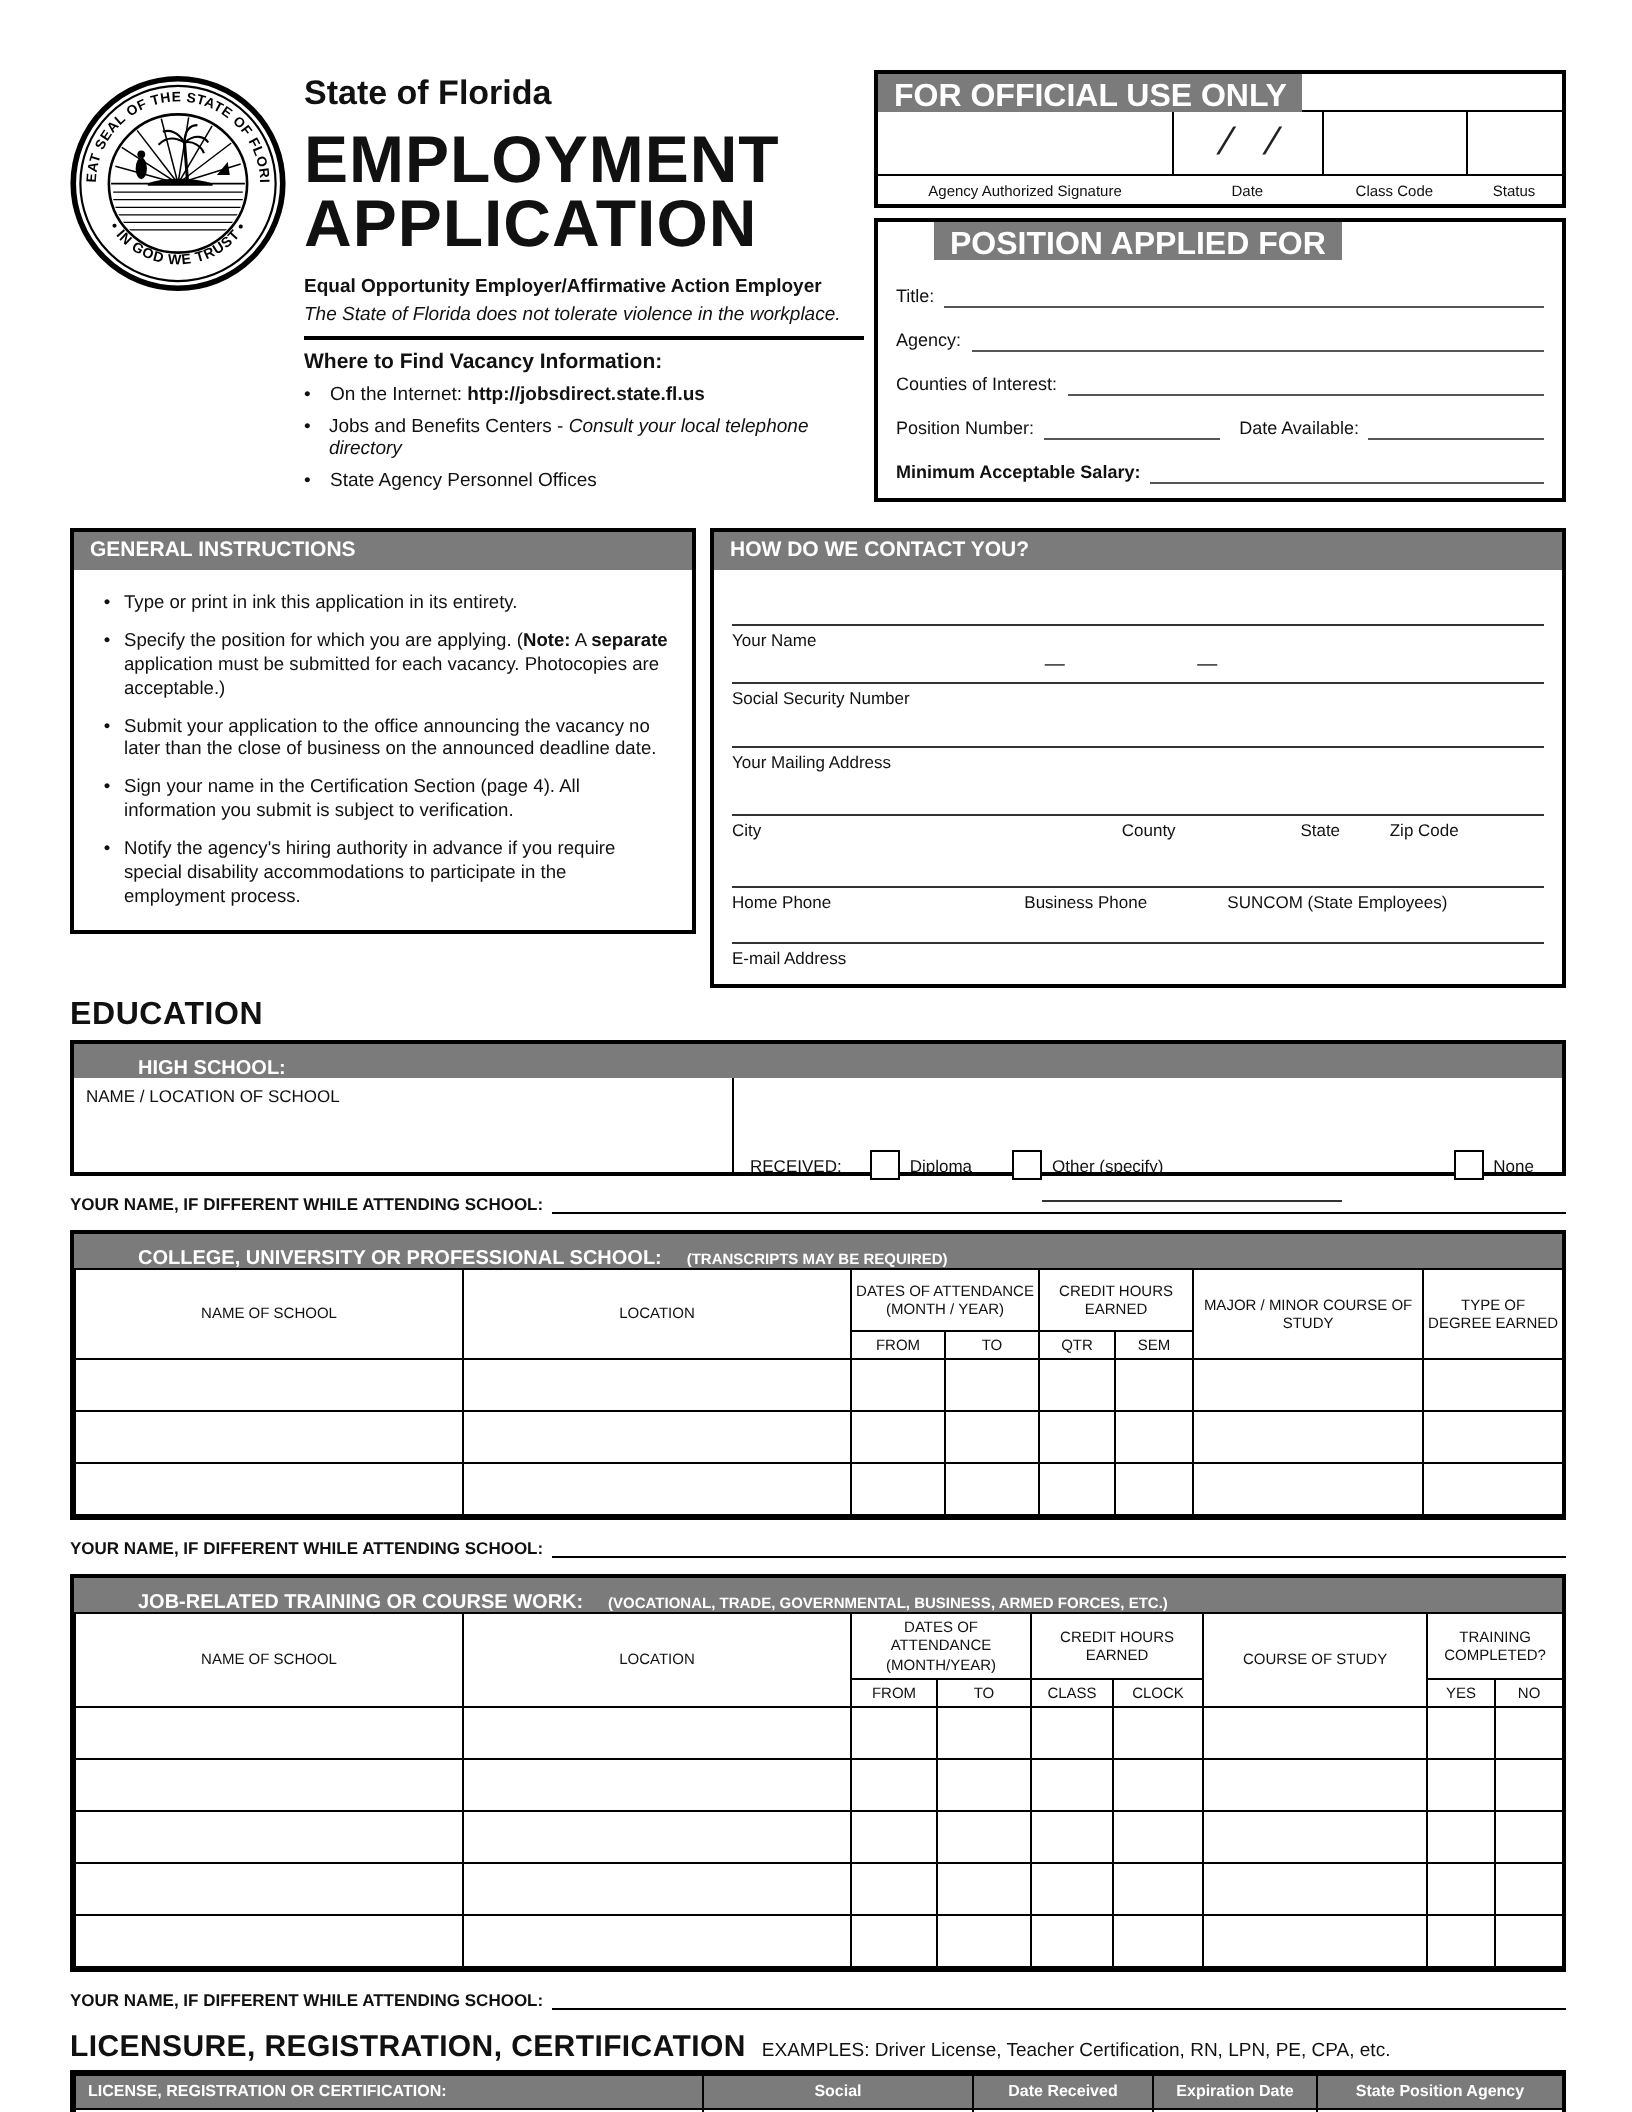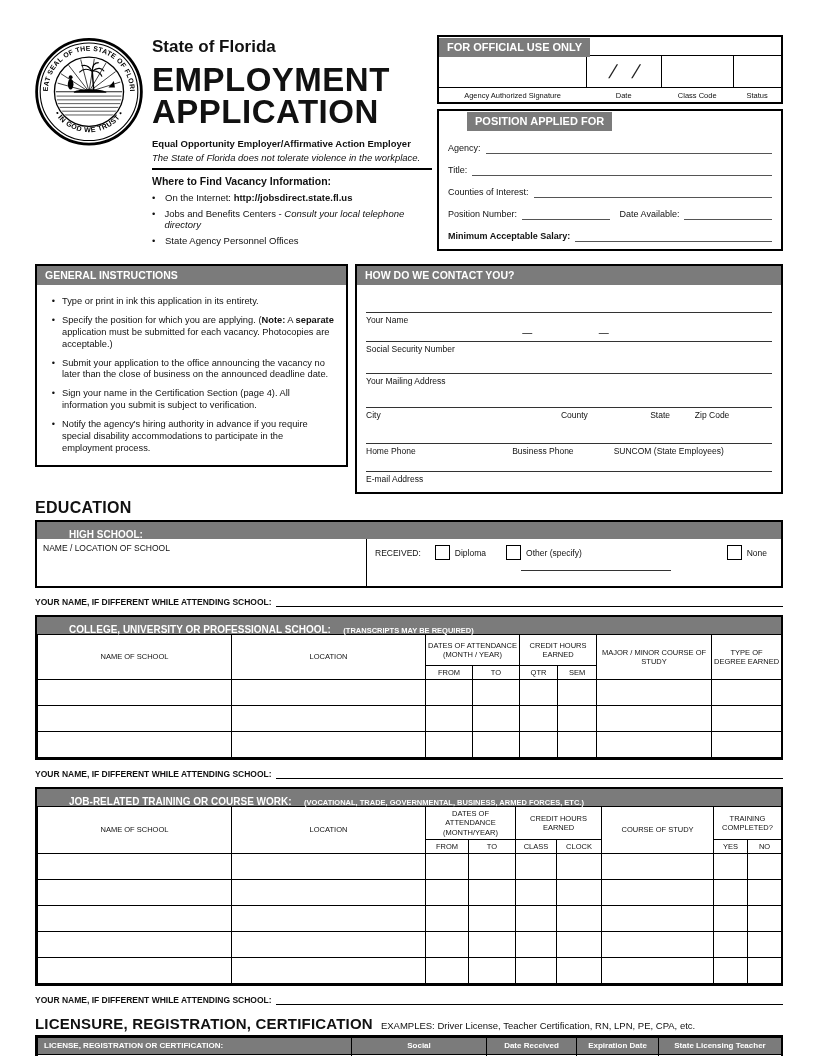--- a/index.html
+++ b/index.html
@@ -19,21 +19,21 @@
   .eoe { font-size:9.5px; font-weight:bold; margin-top:9px; }
   .violence { font-size:9.5px; font-style:italic; margin-top:3px; padding-bottom:5px; border-bottom:2px solid #000; }
   .vacancy-h { font-size:10.5px; font-weight:bold; margin-top:5px; }
   .vac-item { font-size:9.5px; margin-top:5px; display:flex; }
   .vac-bullet { width:13px; text-align:left; }
   .b { font-weight:bold; } .i { font-style:italic; }
 
   .right-head { width:346px; margin-left:5px; }
   .obox { border:2px solid #000; }
   .bar-strip { border-bottom:1.5px solid #000; height:19px; position:relative; }
-  .gray-seg { background:#7b7b7b; color:#fff; font-weight:bold; font-size:11px;
+  .gray-seg { background:#7b7b7b; color:#fff; font-weight:bold; font-size:16px;
               padding:3px 8px 0 8px; height:19px; display:inline-block; }
   .ou-cells { display:flex; height:31px; }
   .ou-cell { border-left:1px solid #000; }
   .ou-cell:first-child { border-left:none; }
   .ou-sig { width:43%; } .ou-date { width:22%; display:flex; align-items:center; justify-content:center; }
   .ou-class { width:21%; } .ou-status { width:14%; }
   .slash { font-size:19px; font-style:italic; transform:skewX(-8deg); display:inline-block; padding:0 9px; color:#222; }
   .ou-labels { display:flex; border-top:1px solid #000; height:15px; font-size:7.5px; }
   .ou-labels span { text-align:center; padding-top:3px; }
 
@@ -71,21 +71,21 @@
   .boxed { border:2px solid #000; margin-top:3px; }
   .tbl-bar { background:#7b7b7b; color:#fff; height:17px; padding:2px 8px 0 8px; }
   .tbl-bar .t { font-weight:bold; font-size:10px;padding-left:24px; }
   .tbl-bar .n { font-weight:bold; font-size:7.5px; margin-left:8px; }
 
   table { border-collapse:collapse; width:100%; table-layout:fixed; }
   td, th { border:1px solid #000; font-weight:normal; }
   th { font-size:7.5px; text-align:center; vertical-align:middle; line-height:1.25; }
   .hs-row { display:flex; height:47px; }
   .hs-name { width:330px; border-right:1px solid #000; font-size:8.5px; padding:4px 6px; }
-  .hs-recv { flex:1; font-size:8.5px; display:flex; align-items:flex-start; padding:6px 8px 0 8px; }
+  .hs-recv { flex:1; font-size:8.5px; display:flex; align-items:flex-start; padding:6px 8px 0 8px;margin-top:30px; }
   .chk { width:15px; height:15px; border:1px solid #000; display:inline-block; flex:none; background:#fff; }
   .hs-recv .lab { padding:3px 6px 0 5px; }
   .hs-other { display:flex; flex-direction:column; }
   .hs-other .u { border-bottom:1px solid #333; width:150px; height:13px; }
   .ml-auto { margin-left:auto; }
 
   .nameline { display:flex; align-items:flex-end; margin-top:9px; margin-bottom:8px; }
   .nameline .lab { font-size:8.5px; font-weight:bold; white-space:nowrap; }
   .nameline .ln { flex:1; border-bottom:1.5px solid #000; margin-left:4px; height:10px; }
 
@@ -202,25 +202,25 @@
           <span style="width:21%">Class Code</span>
           <span style="width:14%">Status</span>
         </div>
       </div>
 
       <div class="pbox">
         <div class="bar-strip">
           <span class="gray-seg">POSITION APPLIED FOR</span>
         </div>
         <div class="prow">
+          <span class="plabel">Title:</span>
+          <span class="pline"></span>
+        </div>
+        <div class="prow">
           <span class="plabel">Agency:</span>
-          <span class="pline"></span>
-        </div>
-        <div class="prow">
-          <span class="plabel">Title:</span>
           <span class="pline"></span>
         </div>
         <div class="prow">
           <span class="plabel">Counties of Interest:</span>
           <span class="pline"></span>
         </div>
         <div class="prow">
           <span class="plabel">Position Number:</span>
           <span class="pline"></span>
           <span class="pgap"></span>
@@ -517,21 +517,21 @@
           <col style="width:90px">
           <col style="width:82px">
           <col style="width:123px">
         </colgroup>
       <tbody>
           <tr>
         <th class="l">LICENSE, REGISTRATION OR CERTIFICATION:</th>
         <th>Social</th>
         <th>Date Received</th>
         <th>Expiration Date</th>
-        <th>State Licensing Teacher</th>
+        <th>State Position Agency</th>
       </tr>
       <tr>
             <td></td>
             <td></td>
             <td></td>
             <td></td>
             <td></td>
           </tr>
 
     </tbody>

